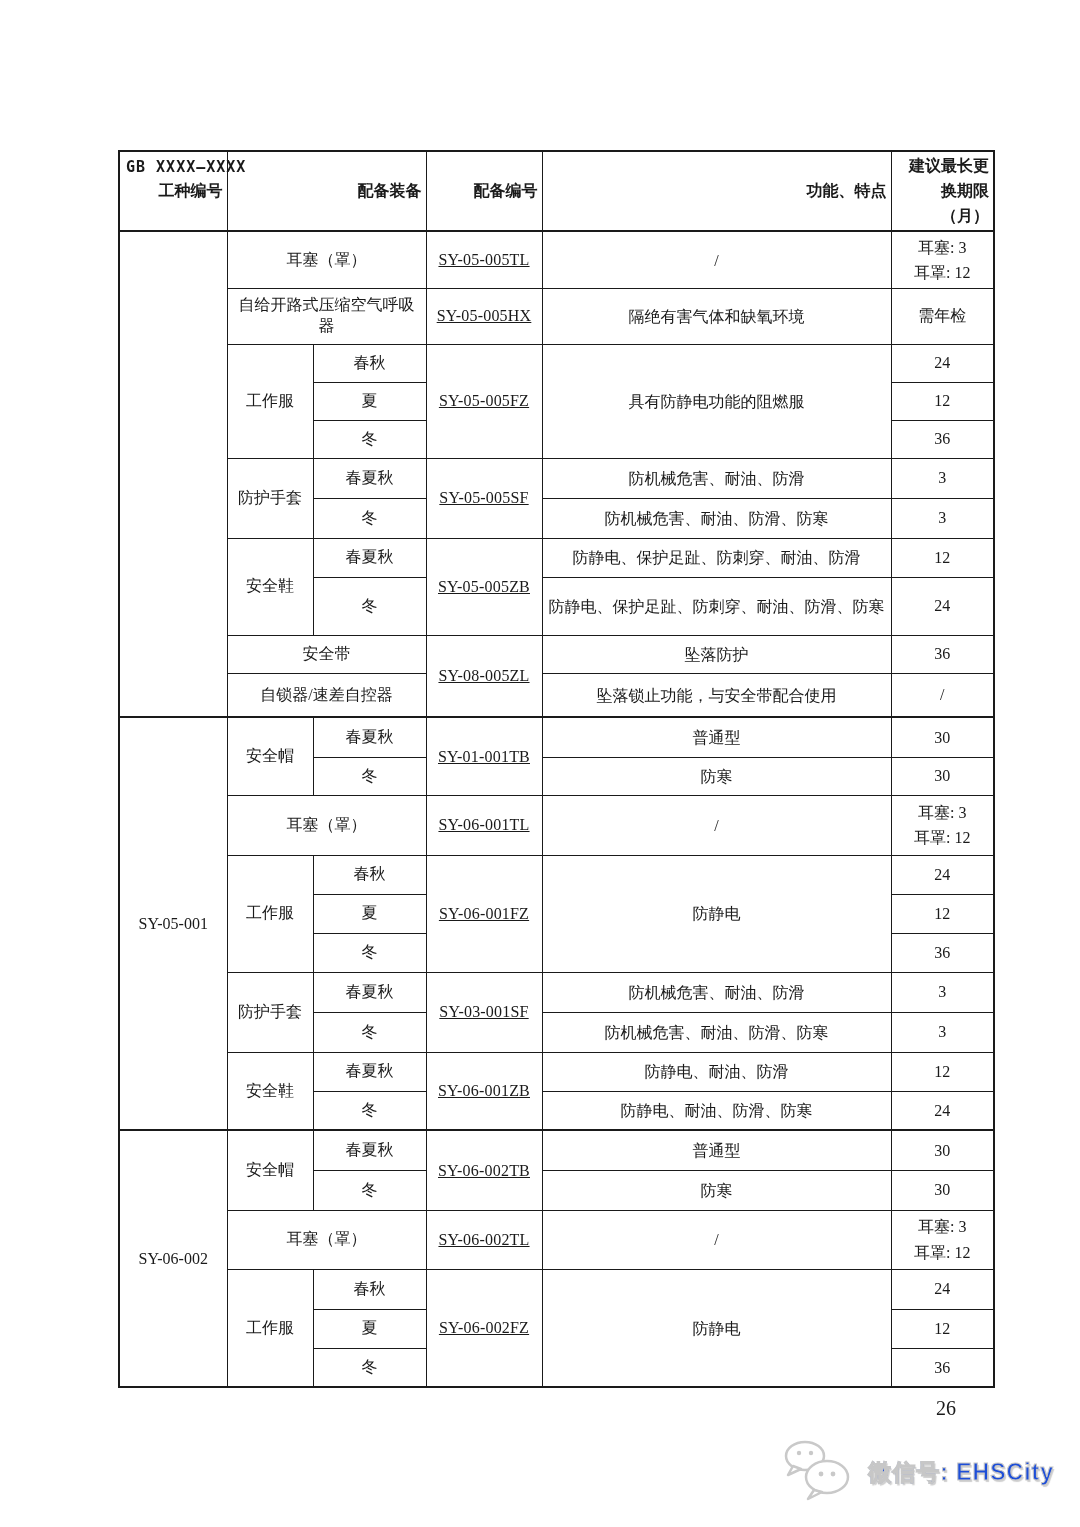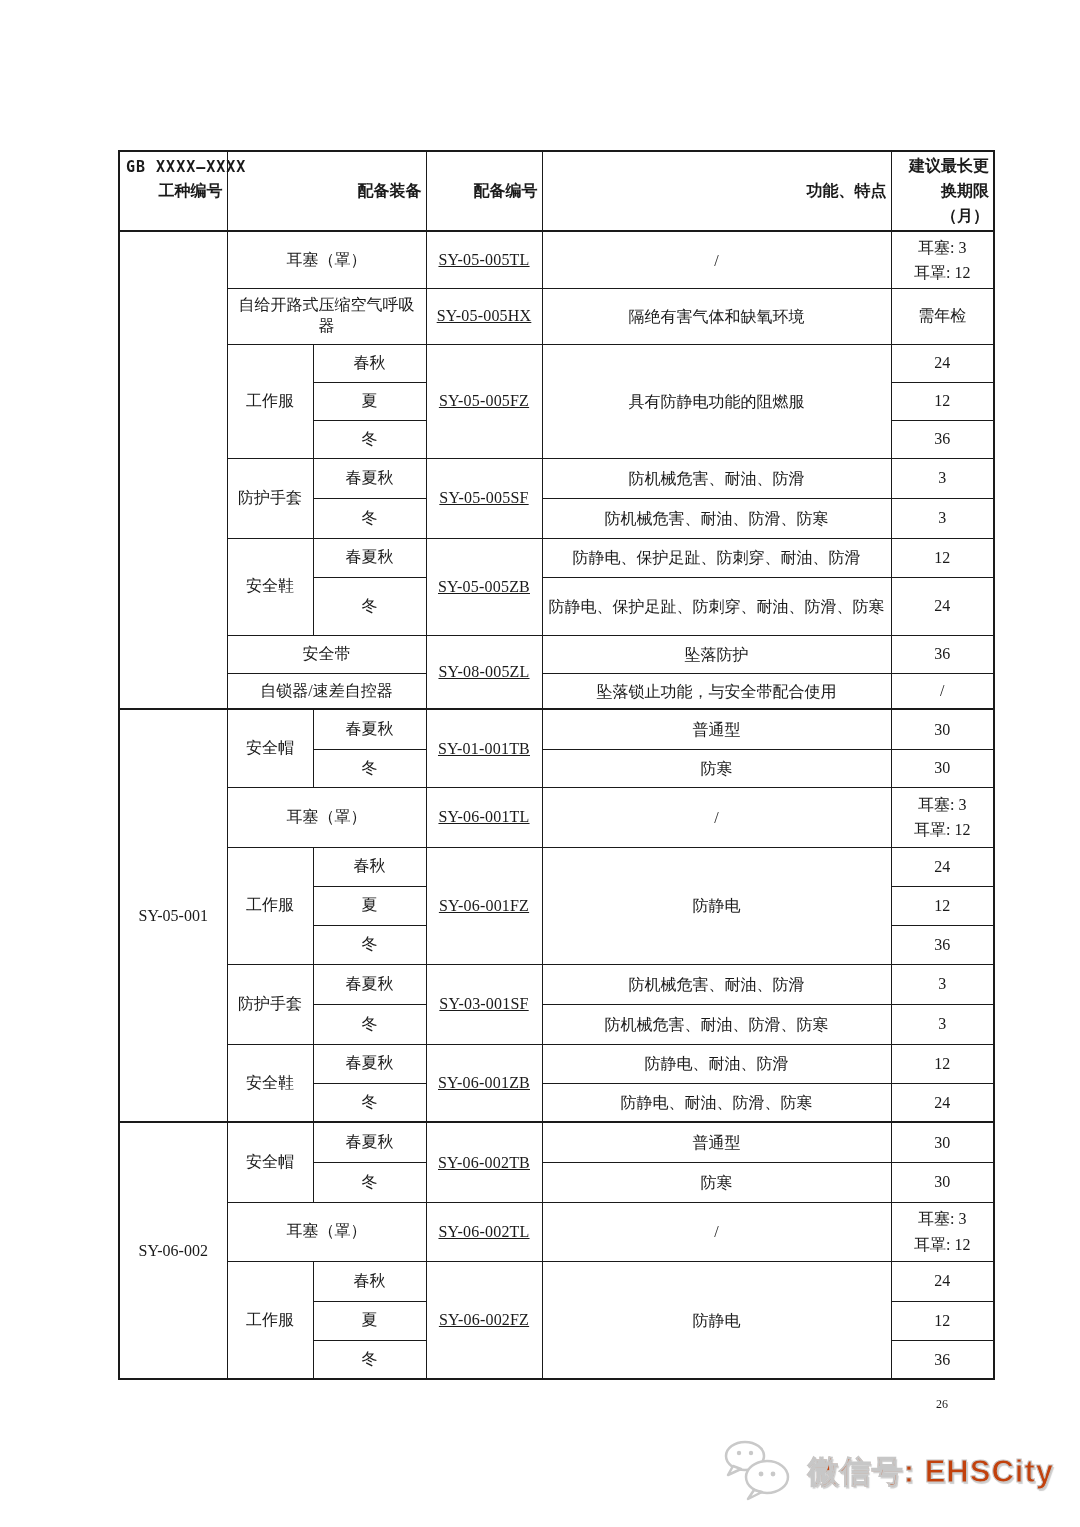--- a/index.html
+++ b/index.html
@@ -35,30 +35,30 @@
     line-height: 1.55;
     text-align: right;
   }
   tr.sec-top td { border-top: 2.5px solid #1a1a1a; }
   td.feat { text-align: left; padding-left: 10px; padding-right: 8px; line-height: 1.7; }
   td.code { font-size: 15px; letter-spacing: 0.2px; text-decoration: underline; }
   td.num  { font-size: 15px; }
   td.p2 { line-height: 1.6; font-size: 15px; }
   .page-num {
     position: absolute; left: 936px; top: 1397px;
-    font-size: 12px;
+    font-size: 20px;
   }
   .watermark {
     position: absolute; right: 26px; top: 1438px;
     display: flex; align-items: center; gap: 12px;
   }
   .watermark .wm-text {
     font-family: "Liberation Sans", "DejaVu Sans", sans-serif;
-    font-size: 31px; font-weight: bold;
-    color: #c2410c;
+    font-size: 23px; font-weight: bold;
+    color: #1d4ed8;
     -webkit-text-stroke: 1px #c7c7c7;
     text-shadow: 1.5px 1.5px 1px #cfcfcf;
     letter-spacing: 1px;
   }
 </style>
 </head>
 <body>
 
 <div class="doc-code">GB XXXX—XXXX</div>
 
@@ -139,21 +139,21 @@
     <td>冬</td>
     <td class="feat">防静电、保护足趾、防刺穿、耐油、防滑、防寒</td>
     <td class="num">24</td>
   </tr>
   <tr style="height:38px">
     <td colspan="2">安全带</td>
     <td rowspan="2" class="code">SY-08-005ZL</td>
     <td class="feat">坠落防护</td>
     <td class="num">36</td>
   </tr>
-  <tr style="height:36px">
+  <tr style="height:44px">
     <td colspan="2">自锁器/速差自控器</td>
     <td class="feat">坠落锁止功能，与安全带配合使用</td>
     <td class="num">/</td>
   </tr>
 
   <tr class="sec-top" style="height:40px">
     <td rowspan="10">SY-05-001</td>
     <td rowspan="2">安全帽</td>
     <td>春夏秋</td>
     <td rowspan="2" class="code">SY-01-001TB</td>

